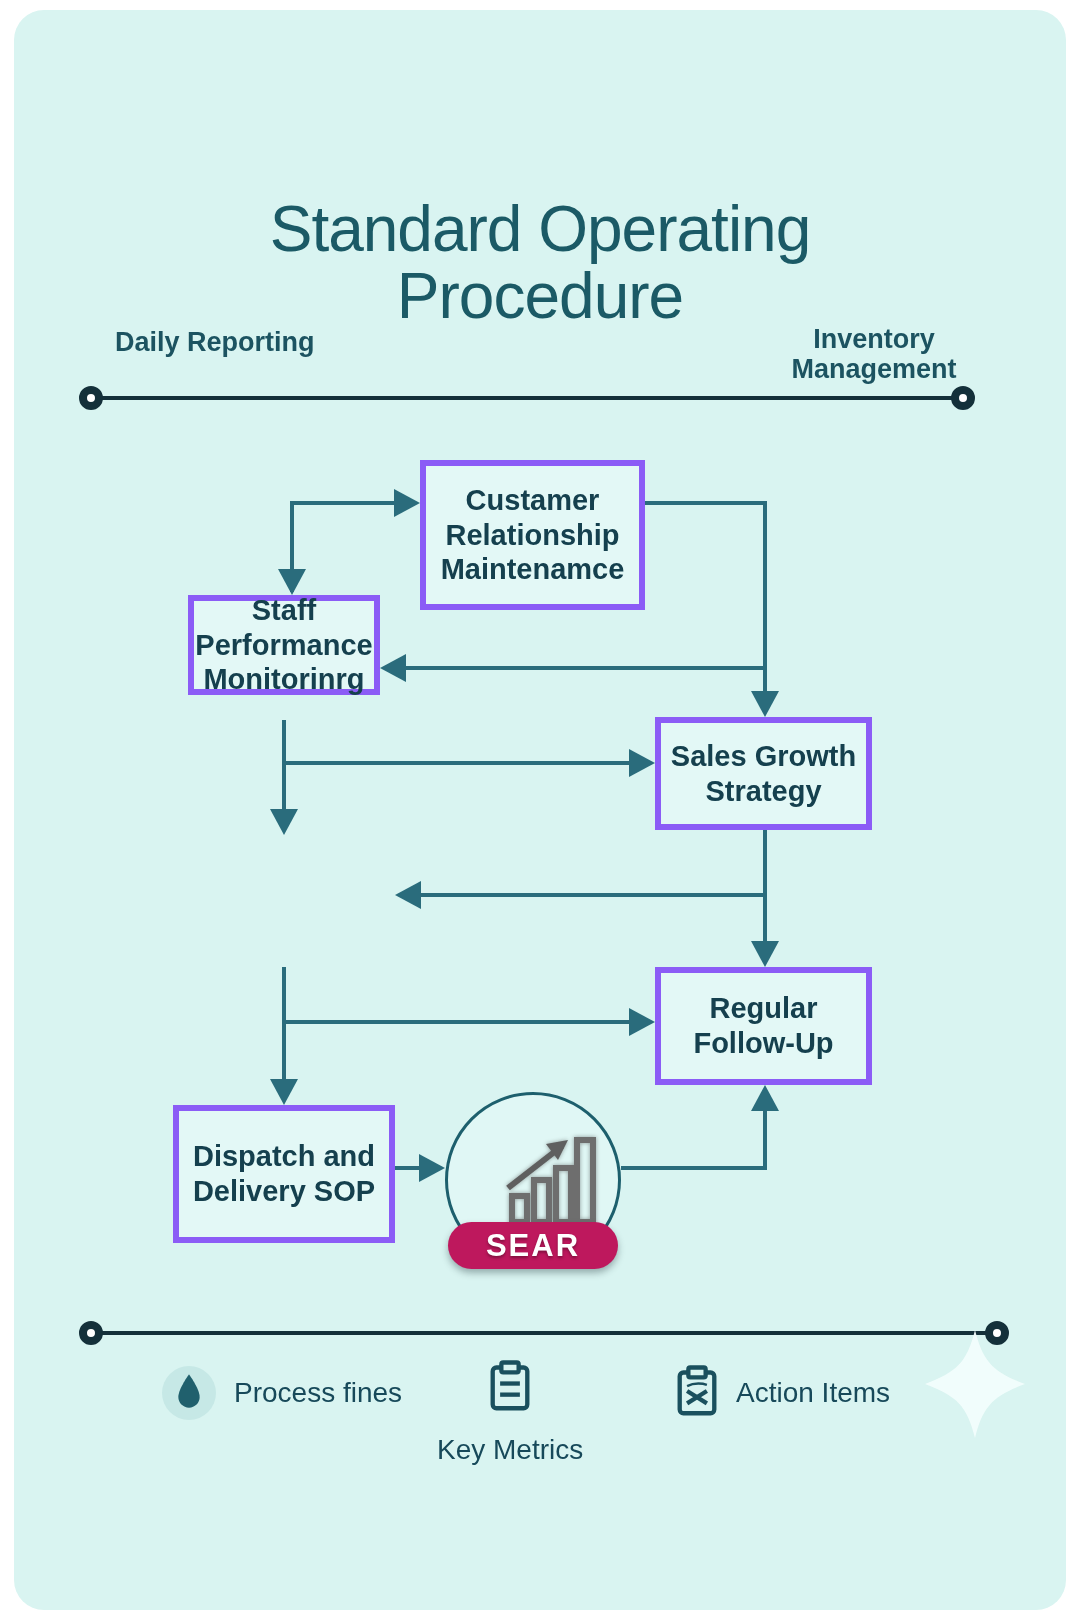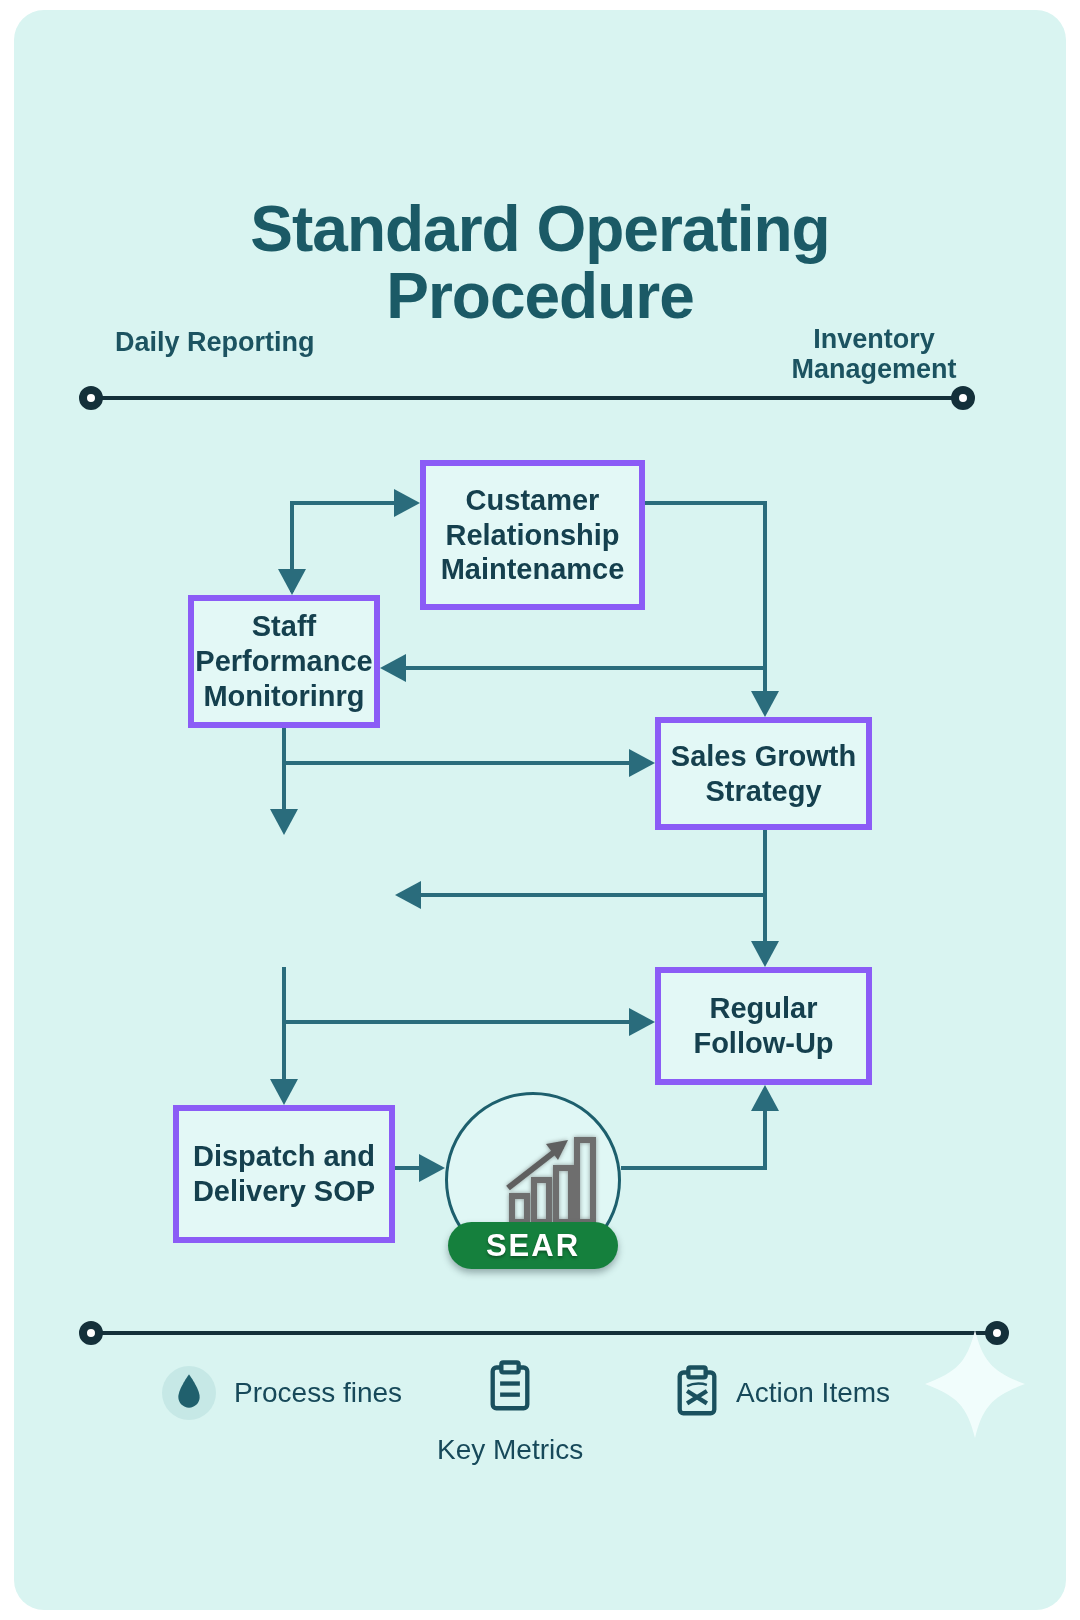--- a/index.html
+++ b/index.html
@@ -7,50 +7,50 @@
   .stage{
     position:relative;width:1080px;height:1620px;background:#ffffff;overflow:hidden;
     font-family:"Liberation Sans", sans-serif;
   }
   .card{
     position:absolute;left:14px;top:10px;right:14px;bottom:10px;
     background:#d9f4f1;border-radius:30px;
   }
   .title{
     position:absolute;left:0;right:0;top:196px;text-align:center;
-    font-size:64px;font-weight:bold;line-height:1.04;color:#1b5a66;
+    font-size:64px;font-weight:normal;line-height:1.04;color:#1b5a66;
     letter-spacing:-1px;
   }
   .title-inner{max-width:660px;margin:0 auto;}
   .side-label{
     position:absolute;font-size:27px;font-weight:600;color:#1c5361;line-height:1.1;
   }
   .label-left{left:115px;top:328px;}
   .label-right{left:788px;top:325px;width:172px;text-align:center;}
   svg.layer{position:absolute;left:0;top:0;width:1080px;height:1620px;}
   .node{
     position:absolute;background:#e3f8f6;border:6px solid #8b5cf6;
     display:flex;align-items:center;justify-content:center;text-align:center;
     font-size:29px;font-weight:600;line-height:1.2;color:#15404e;padding:8px;
   }
   .n-crm{left:420px;top:460px;width:225px;height:150px;}
-  .n-staff{left:188px;top:595px;width:192px;height:133px;}
+  .n-staff{left:188px;top:595px;width:192px;height:100px;}
   .n-sales{left:655px;top:717px;width:217px;height:113px;}
   .n-cost{left:173px;top:835px;width:222px;height:132px;}
   .n-followup{left:655px;top:967px;width:217px;height:118px;}
   .n-dispatch{left:173px;top:1105px;width:222px;height:138px;}
   .circle-node{
     position:absolute;left:445px;top:1092px;width:176px;height:176px;
     background:#e0f7f5;border:3.5px solid #1d5f6d;border-radius:50%;
     display:flex;align-items:center;justify-content:center;
   }
   .chart-icon{filter:drop-shadow(0 0 2px rgba(40,40,40,0.45));}
   .pill{
     position:absolute;left:448px;top:1222px;width:170px;height:47px;
-    background:#15803d;border-radius:24px;display:flex;align-items:center;justify-content:center;
+    background:#be185d;border-radius:24px;display:flex;align-items:center;justify-content:center;
     color:#ffffff;font-size:31px;font-weight:600;letter-spacing:2px;
     box-shadow:0 4px 7px rgba(20,40,45,0.35);text-shadow:0 2px 3px rgba(0,0,0,0.35);
   }
   .legend-item{
     position:absolute;top:1360px;height:66px;display:flex;align-items:center;gap:18px;
   }
   .legend-label{font-size:28px;font-weight:400;color:#17495a;white-space:nowrap;}
   .droplet-bg{
     width:54px;height:54px;border-radius:50%;background:#c6e8e6;
     display:flex;align-items:center;justify-content:center;

